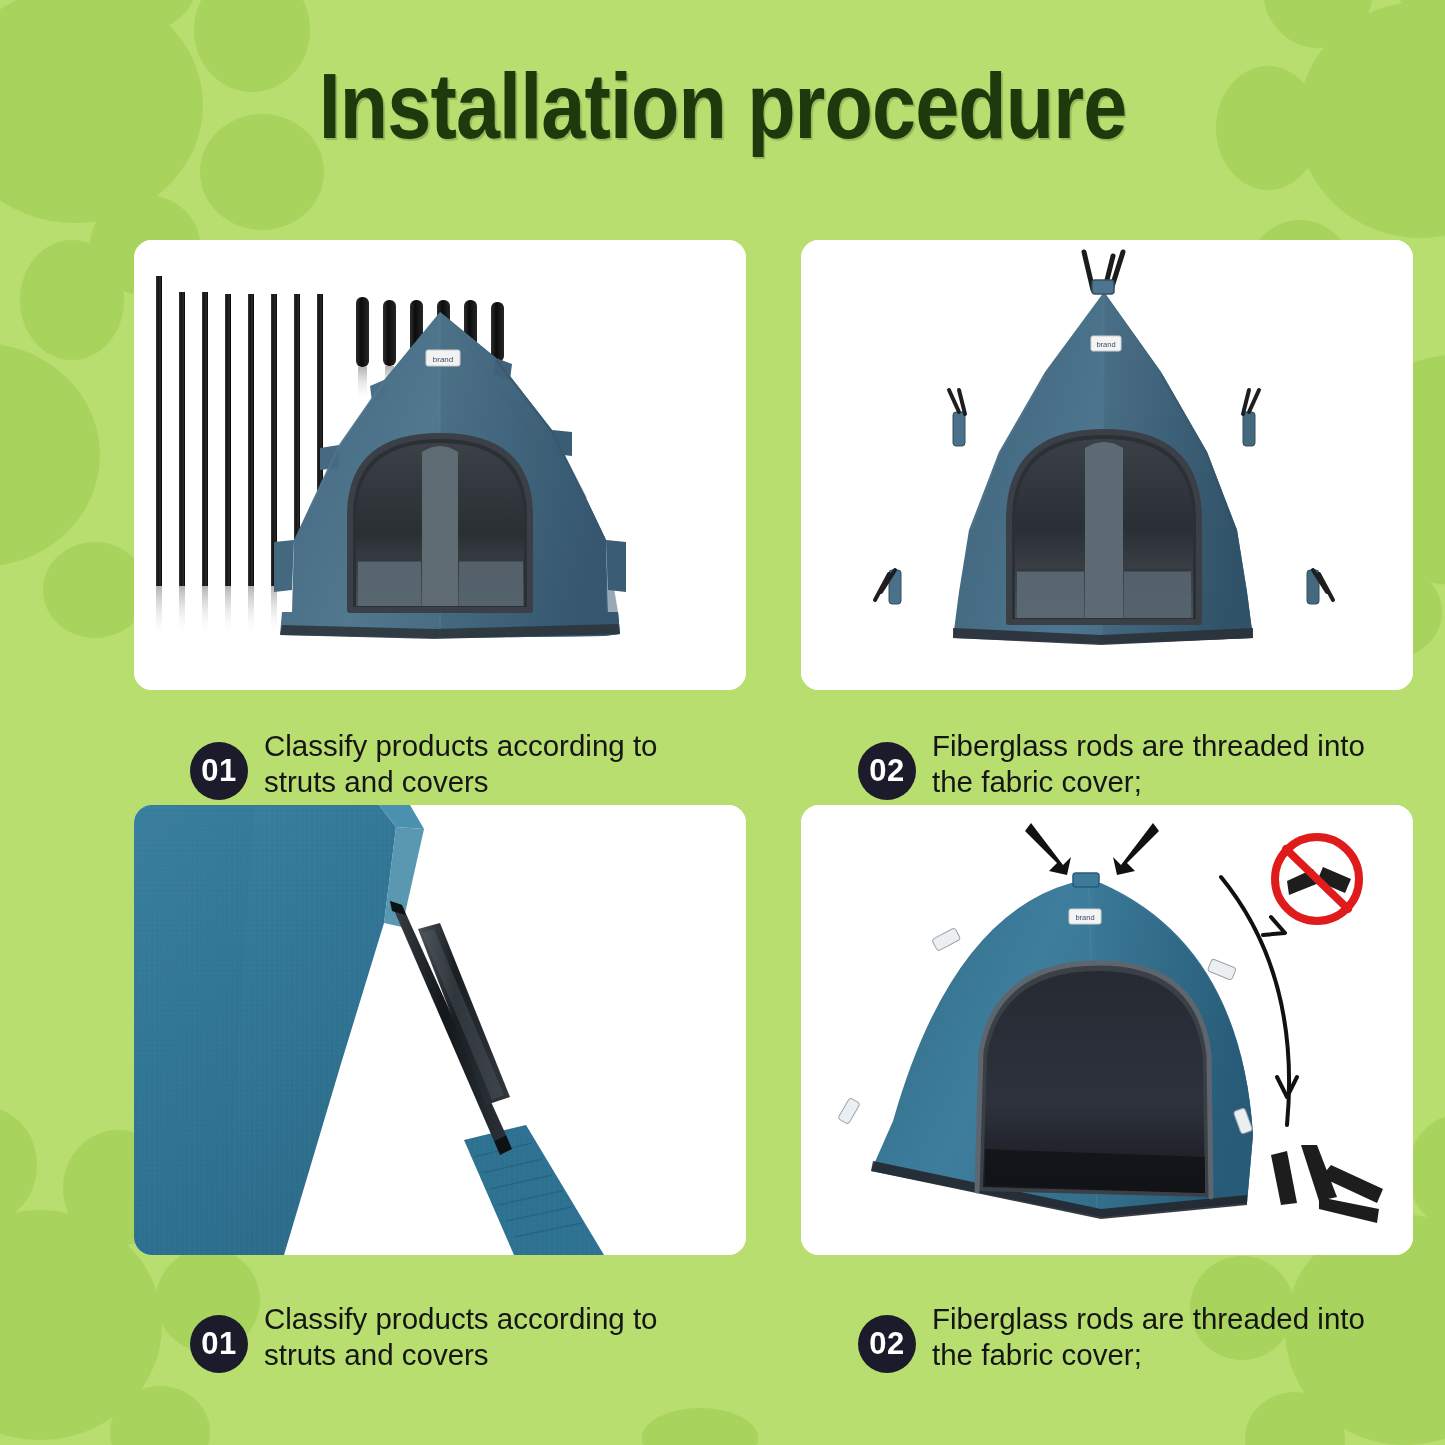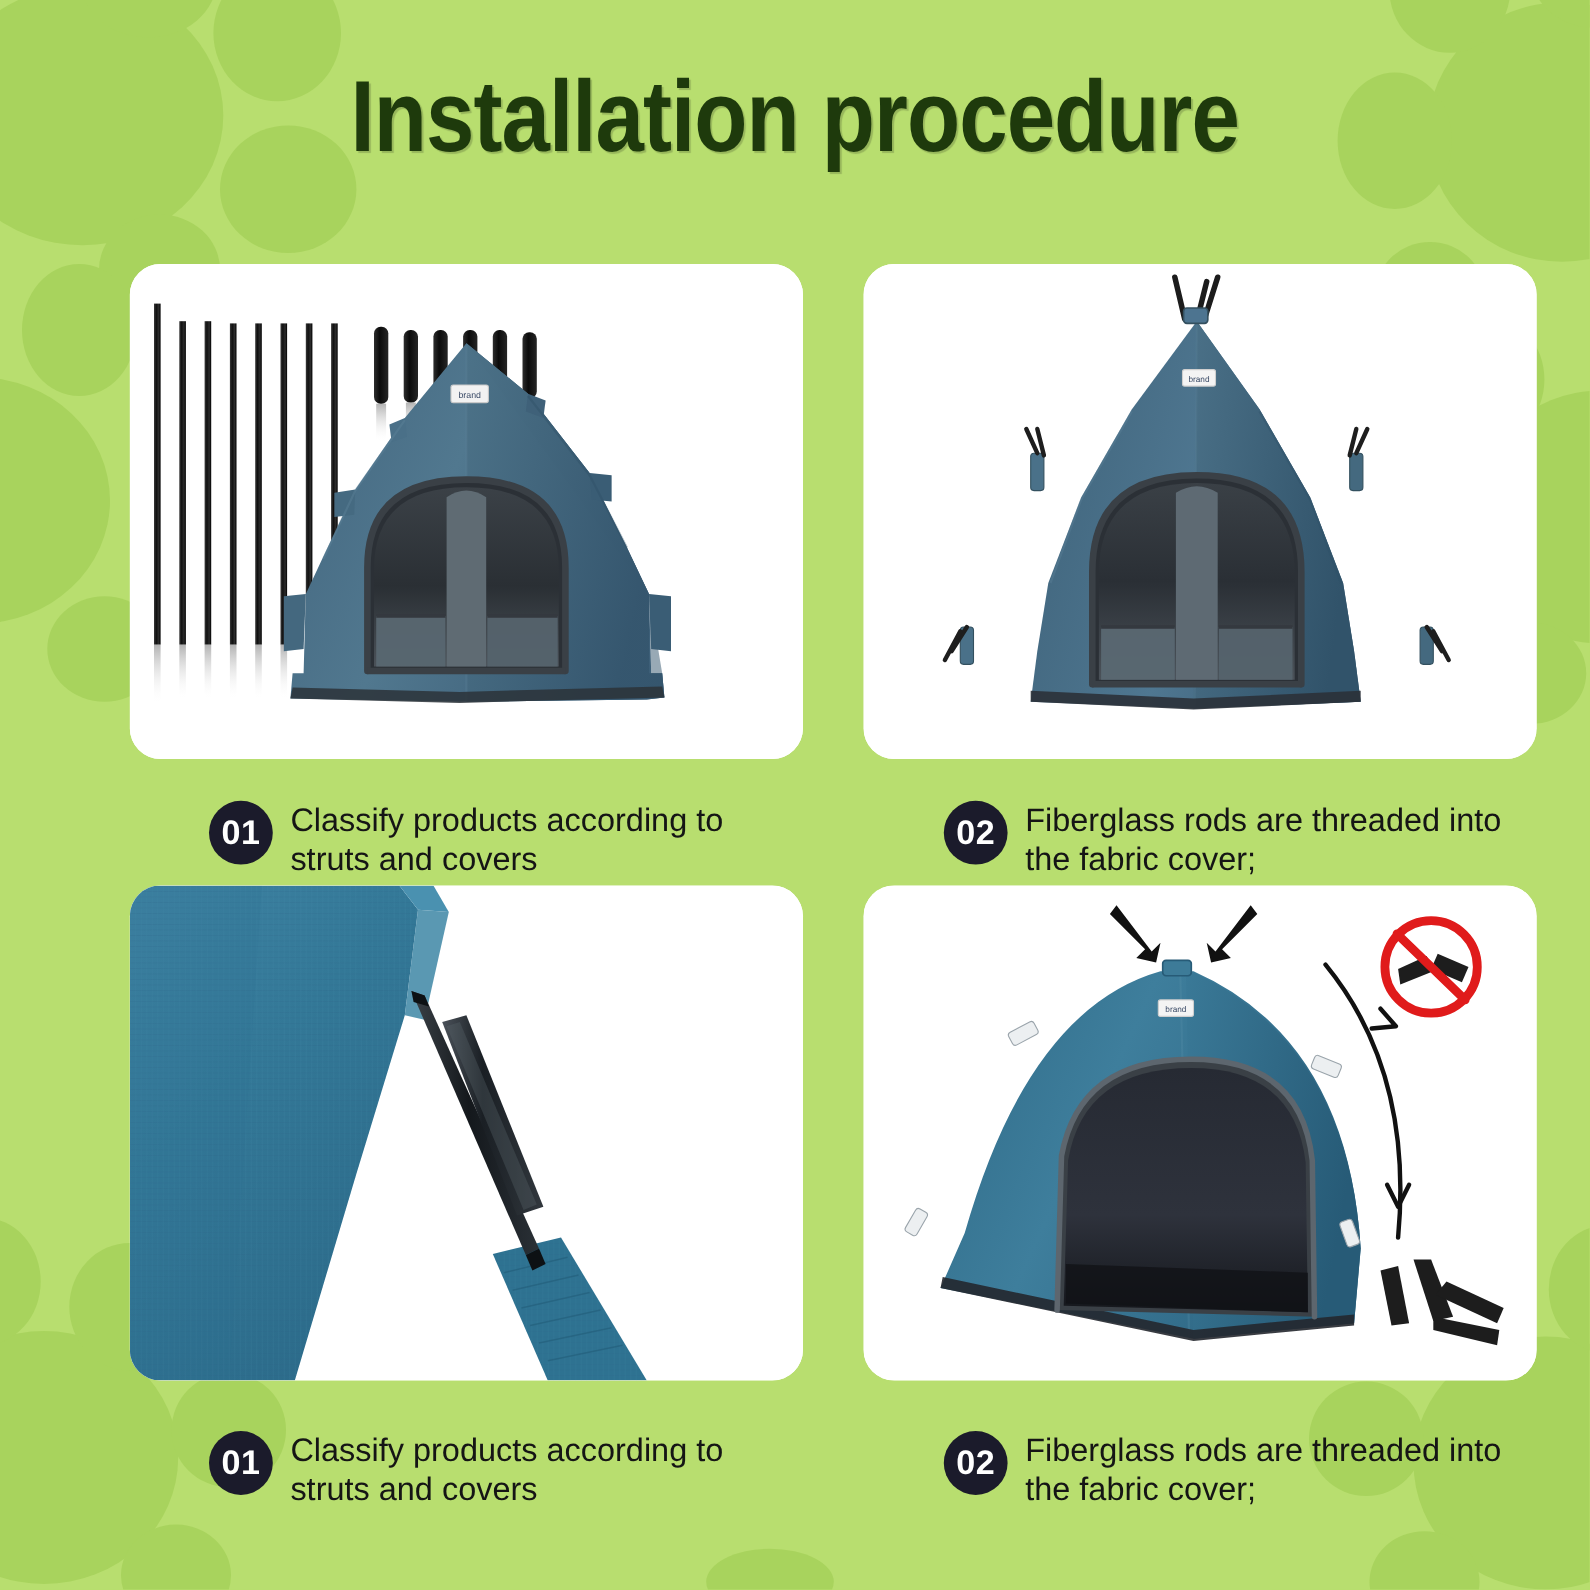--- a/index.html
+++ b/index.html
@@ -17,25 +17,25 @@
     text-align:center;
     font-family:"Liberation Sans",sans-serif;
     font-size:92px;line-height:1;font-weight:bold;
     color:#1e3a0c;
     letter-spacing:-1px;
     transform:scaleX(.86);
     text-shadow:2px 2px 1px rgba(0,0,0,.18);
   }
   
   .panel{
-    position:absolute;background:#ffffff;border-radius:28px;overflow:hidden;
+    position:absolute;background:#ffffff;border-radius:18px;overflow:hidden;margin-left:16px;
   }
   .panel .scene{position:absolute;inset:0;}
   
-  .caption{position:absolute;display:flex;align-items:center;gap:16px;}
+  .caption{position:absolute;display:flex;align-items:flex-end;gap:16px;}
   .badge{
     flex:0 0 auto;width:58px;height:58px;border-radius:50%;
     background:#1b1b2b;color:#fff;
     display:flex;align-items:center;justify-content:center;
     font-size:31px;font-weight:bold;letter-spacing:.5px;
     font-family:"Liberation Sans",sans-serif;
   }
   .cap-text{
     color:#151515;font-size:29.5px;line-height:1.22;
     font-family:"Liberation Sans",sans-serif;

